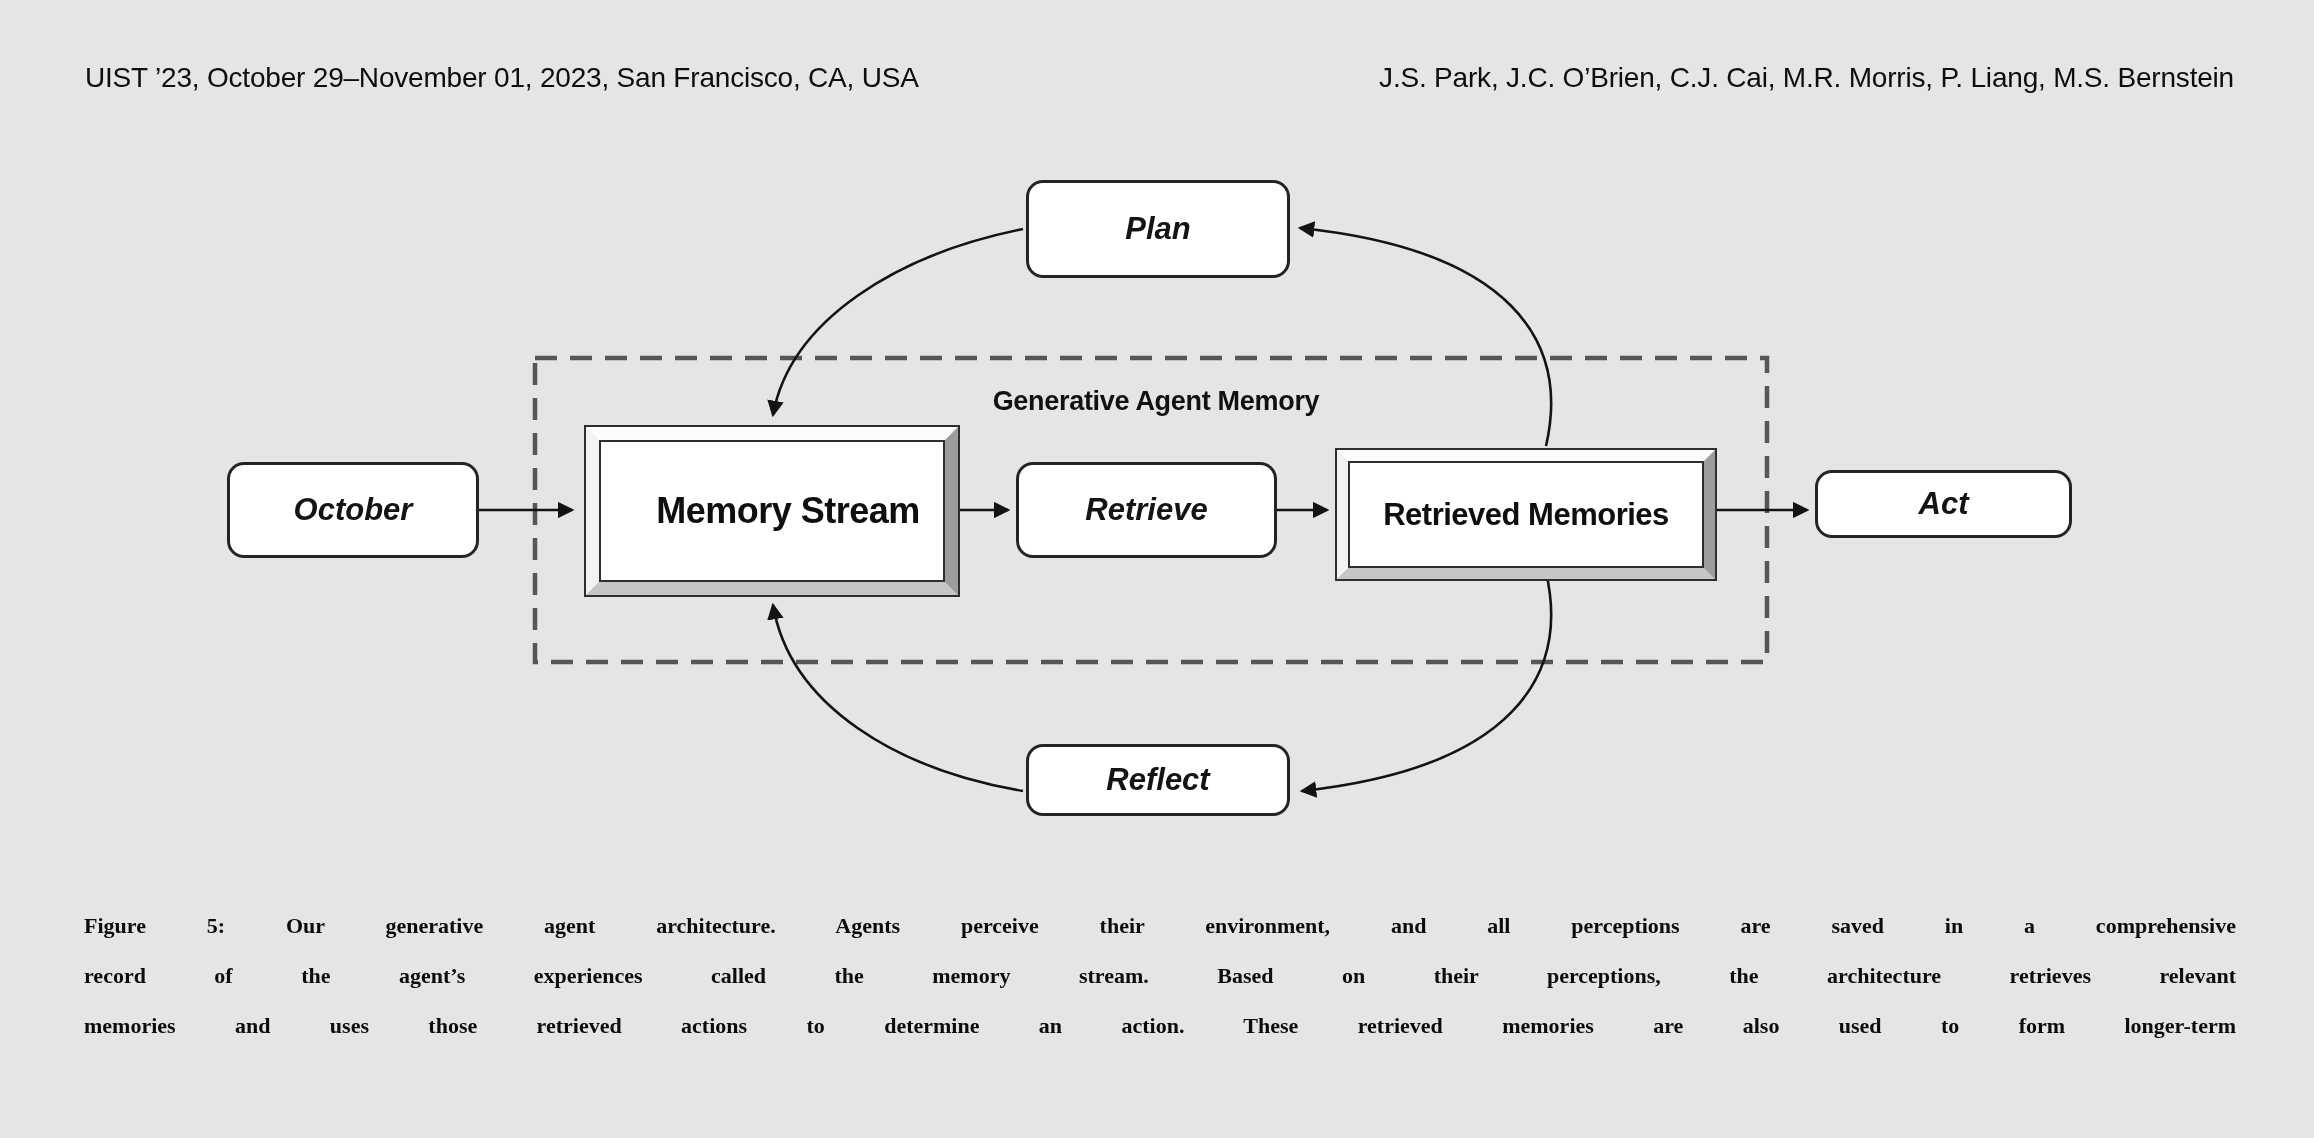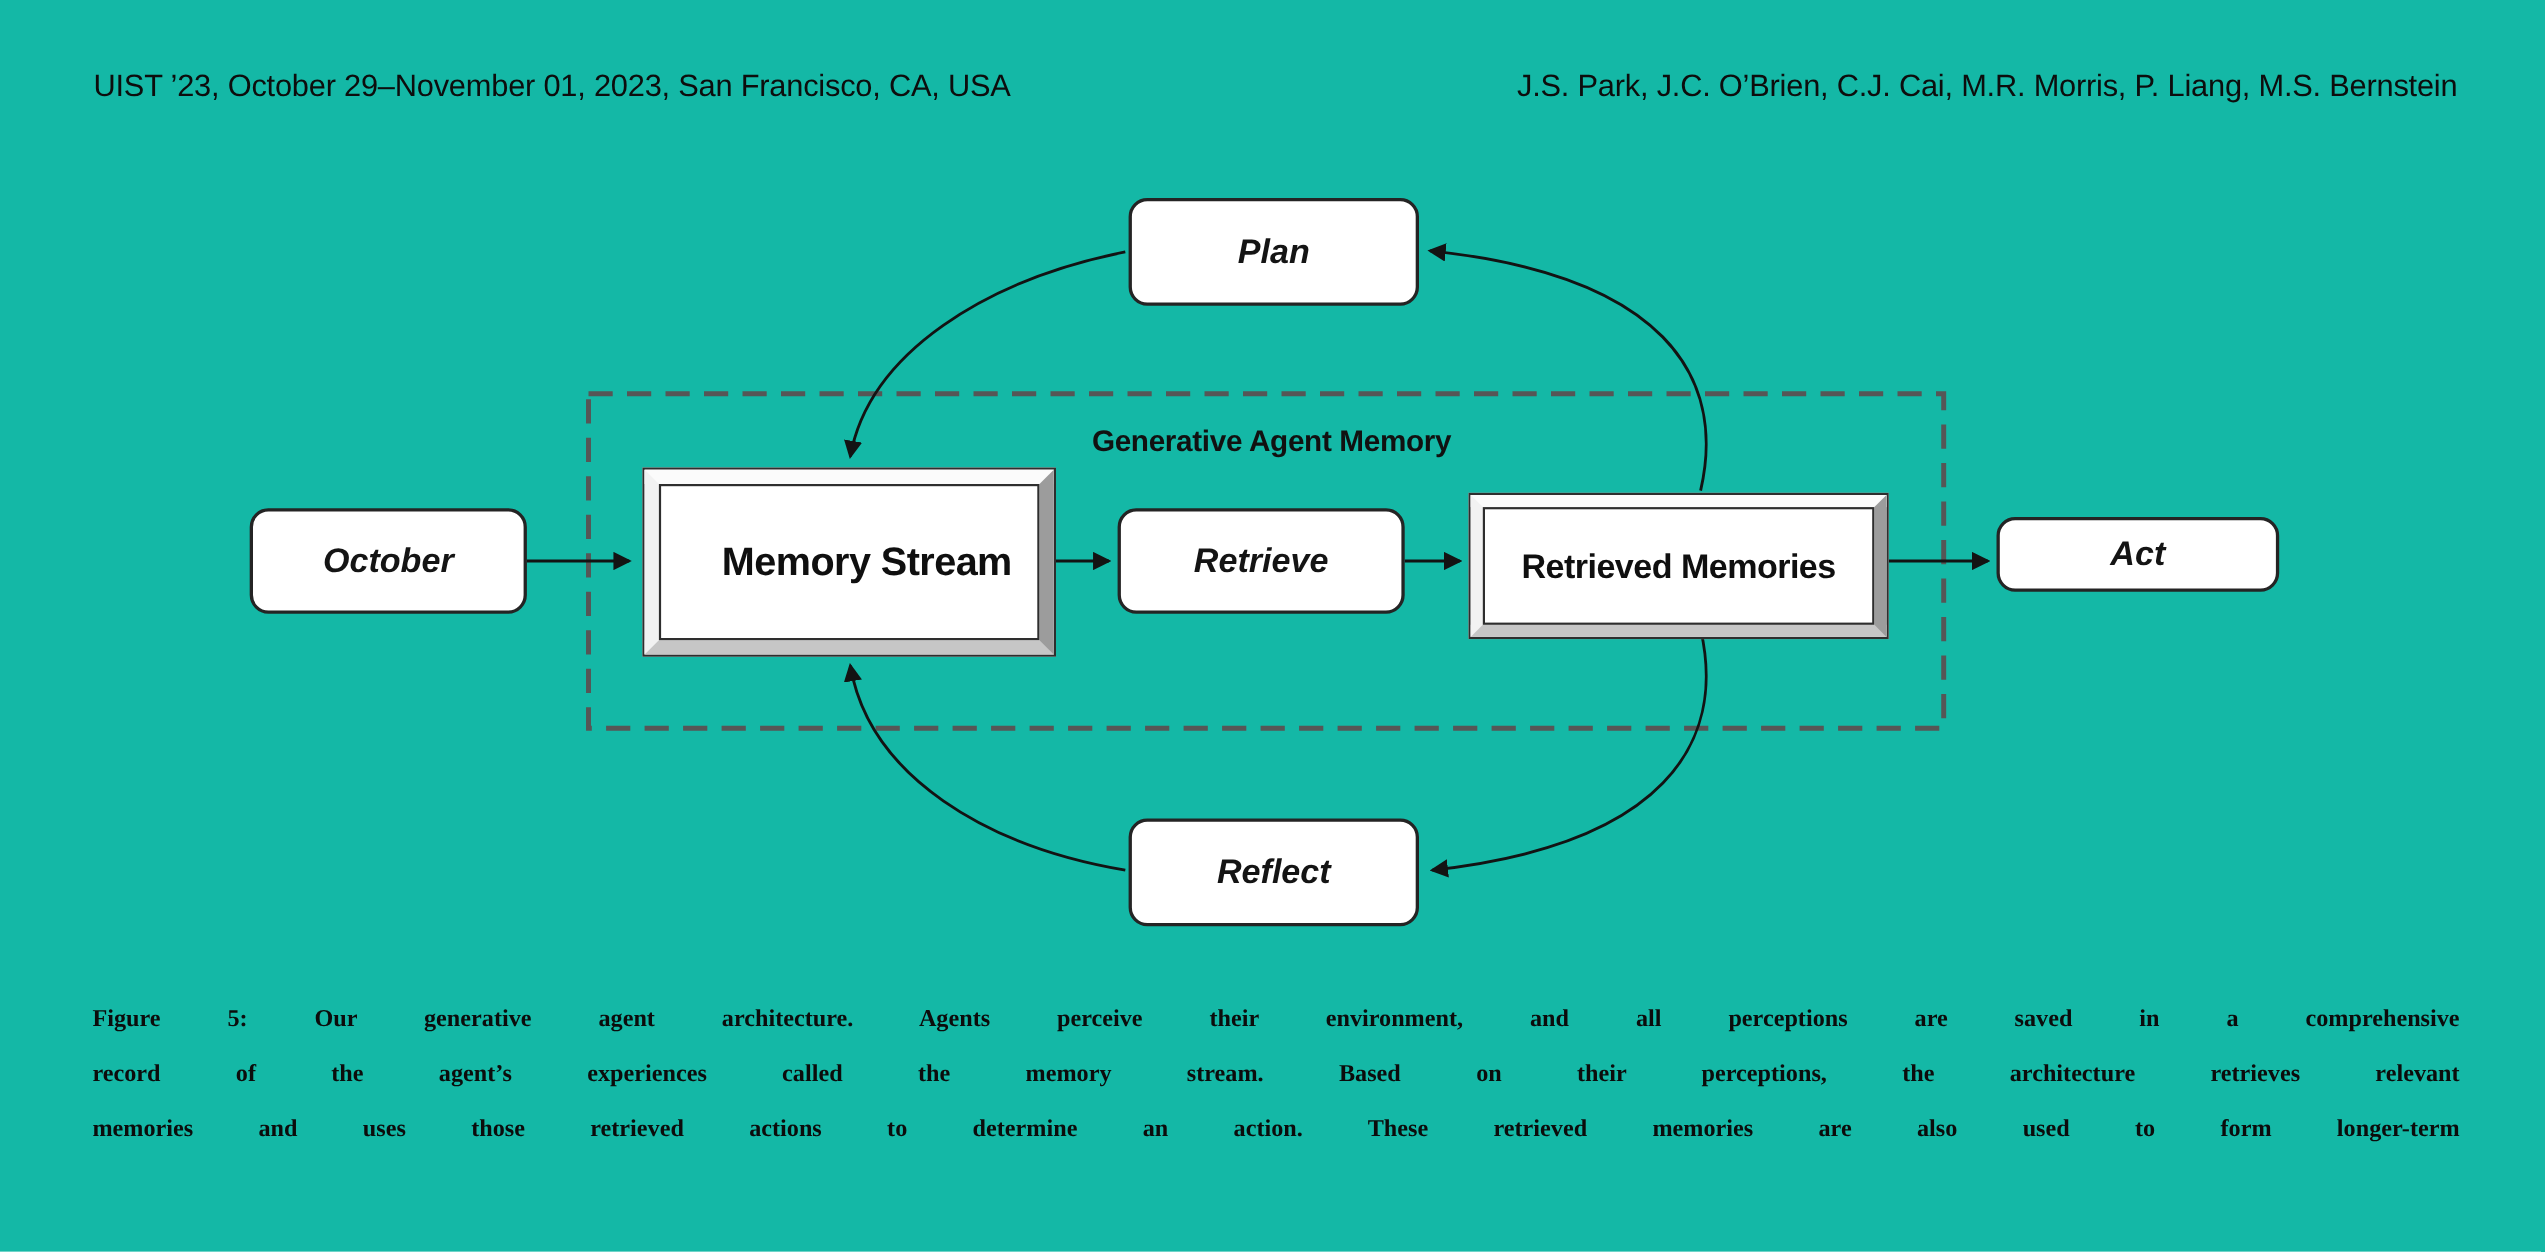--- a/index.html
+++ b/index.html
@@ -1,19 +1,19 @@
 <!DOCTYPE html>
 <html><head>
 <meta charset="utf-8">
 <style>
   html,body{margin:0;padding:0;background:#ffffff;}
   .page{
     position:relative;
     width:2314px;height:1138px;
-    background:#14b8a6;
+    background:#e5e5e5;
     font-family:"Liberation Sans",sans-serif;
     overflow:hidden;
   }
   
   .hdr{
     position:absolute;left:85px;right:80px;top:62px;
     display:flex;justify-content:space-between;
     font-size:28px;letter-spacing:-0.2px;color:#0d0d0d;
   }
   
@@ -96,21 +96,21 @@
   </div>
 
   <div class="node" style="left:1016px;top:462px;width:261px;height:96px;">
     <span>Retrieve</span>
   </div>
 
   <div class="node" style="left:1026px;top:180px;width:264px;height:98px;">
     <span>Plan</span>
   </div>
 
-  <div class="node" style="left:1026px;top:744px;width:264px;height:98px;align-items:center;">
+  <div class="node" style="left:1026px;top:744px;width:264px;height:72px;align-items:center;">
     <span>Reflect</span>
   </div>
 
   <div class="node" style="left:1815px;top:470px;width:257px;height:68px;">
     <span>Act</span>
   </div>
 
   <div class="frame" style="left:584px;top:425px;width:376px;height:172px;">
     <div class="bevel"></div>
     <div class="frame-inner ms-label">

